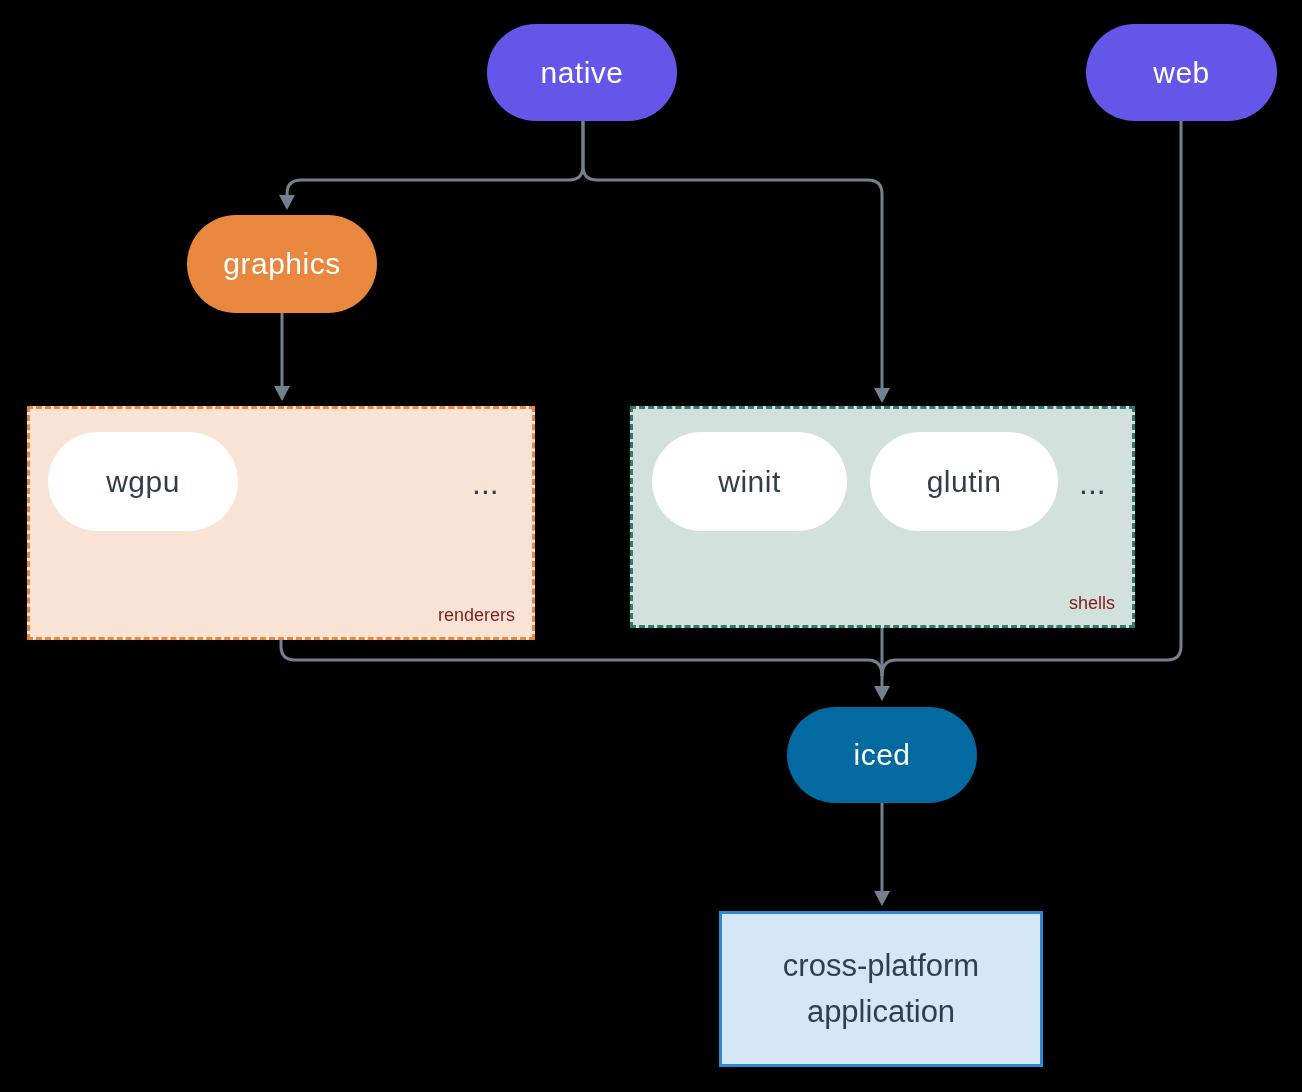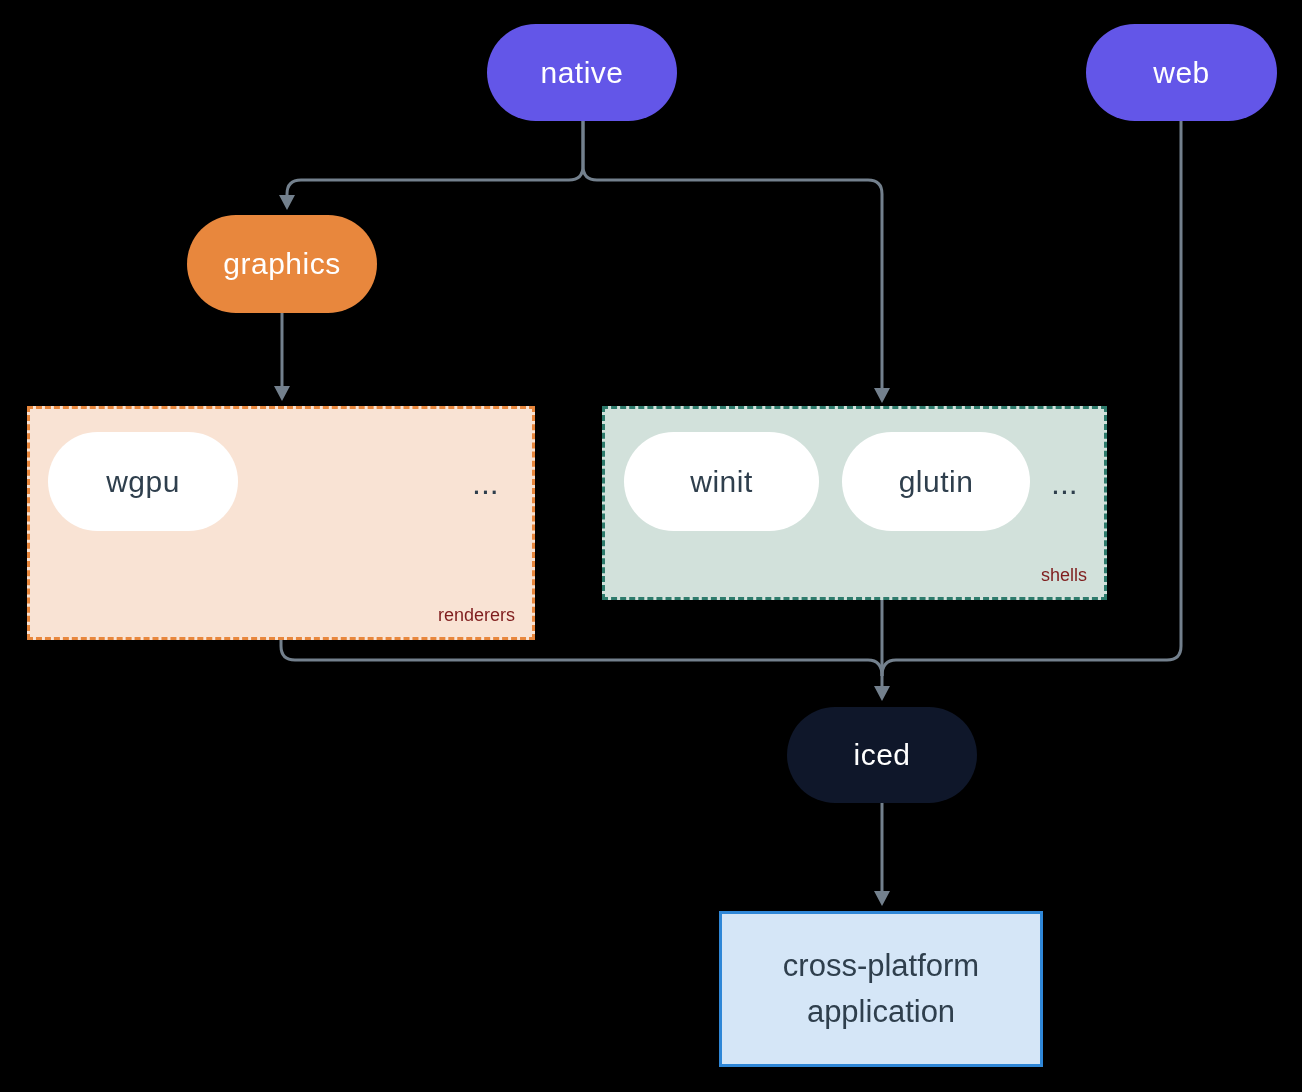--- a/index.html
+++ b/index.html
@@ -25,40 +25,40 @@
     position: absolute;
     display: flex;
     align-items: center;
     justify-content: center;
     border-radius: 60px;
     font-size: 30px;
     letter-spacing: 0.5px;
   }
   .pill-purple { background: #6356e8; color: #ffffff; }
   .pill-orange { background: #e8873d; color: #ffffff; }
-  .pill-blue   { background: #0f172a; color: #ffffff; }
+  .pill-blue   { background: #0369a1; color: #ffffff; }
   .pill-white  { background: #ffffff; color: #2f3f4d; }
 
   .pill-native   { left: 487px; top: 24px;  width: 190px; height: 97px; }
   .pill-web      { left: 1086px; top: 24px; width: 191px; height: 97px; }
   .pill-graphics { left: 187px; top: 215px; width: 190px; height: 98px; }
   .pill-iced     { left: 787px; top: 707px; width: 190px; height: 96px; }
 
   .group-box {
     position: absolute;
     border: 3px dashed;
     box-sizing: border-box;
   }
   .box-renderers {
     left: 27px; top: 406px; width: 508px; height: 234px;
     background: #f9e3d4;
     border-color: #e8873d;
   }
   .box-shells {
-    left: 602px; top: 406px; width: 505px; height: 194px;
+    left: 630px; top: 406px; width: 505px; height: 222px;
     background: #d2e1db;
     border-color: #2e7b6c;
   }
   .group-box .inner-pill {
     position: absolute;
     top: 23px;
     height: 99px;
     border-radius: 60px;
   }
   .box-renderers .ip-0 { left: 18px;  width: 190px; }

